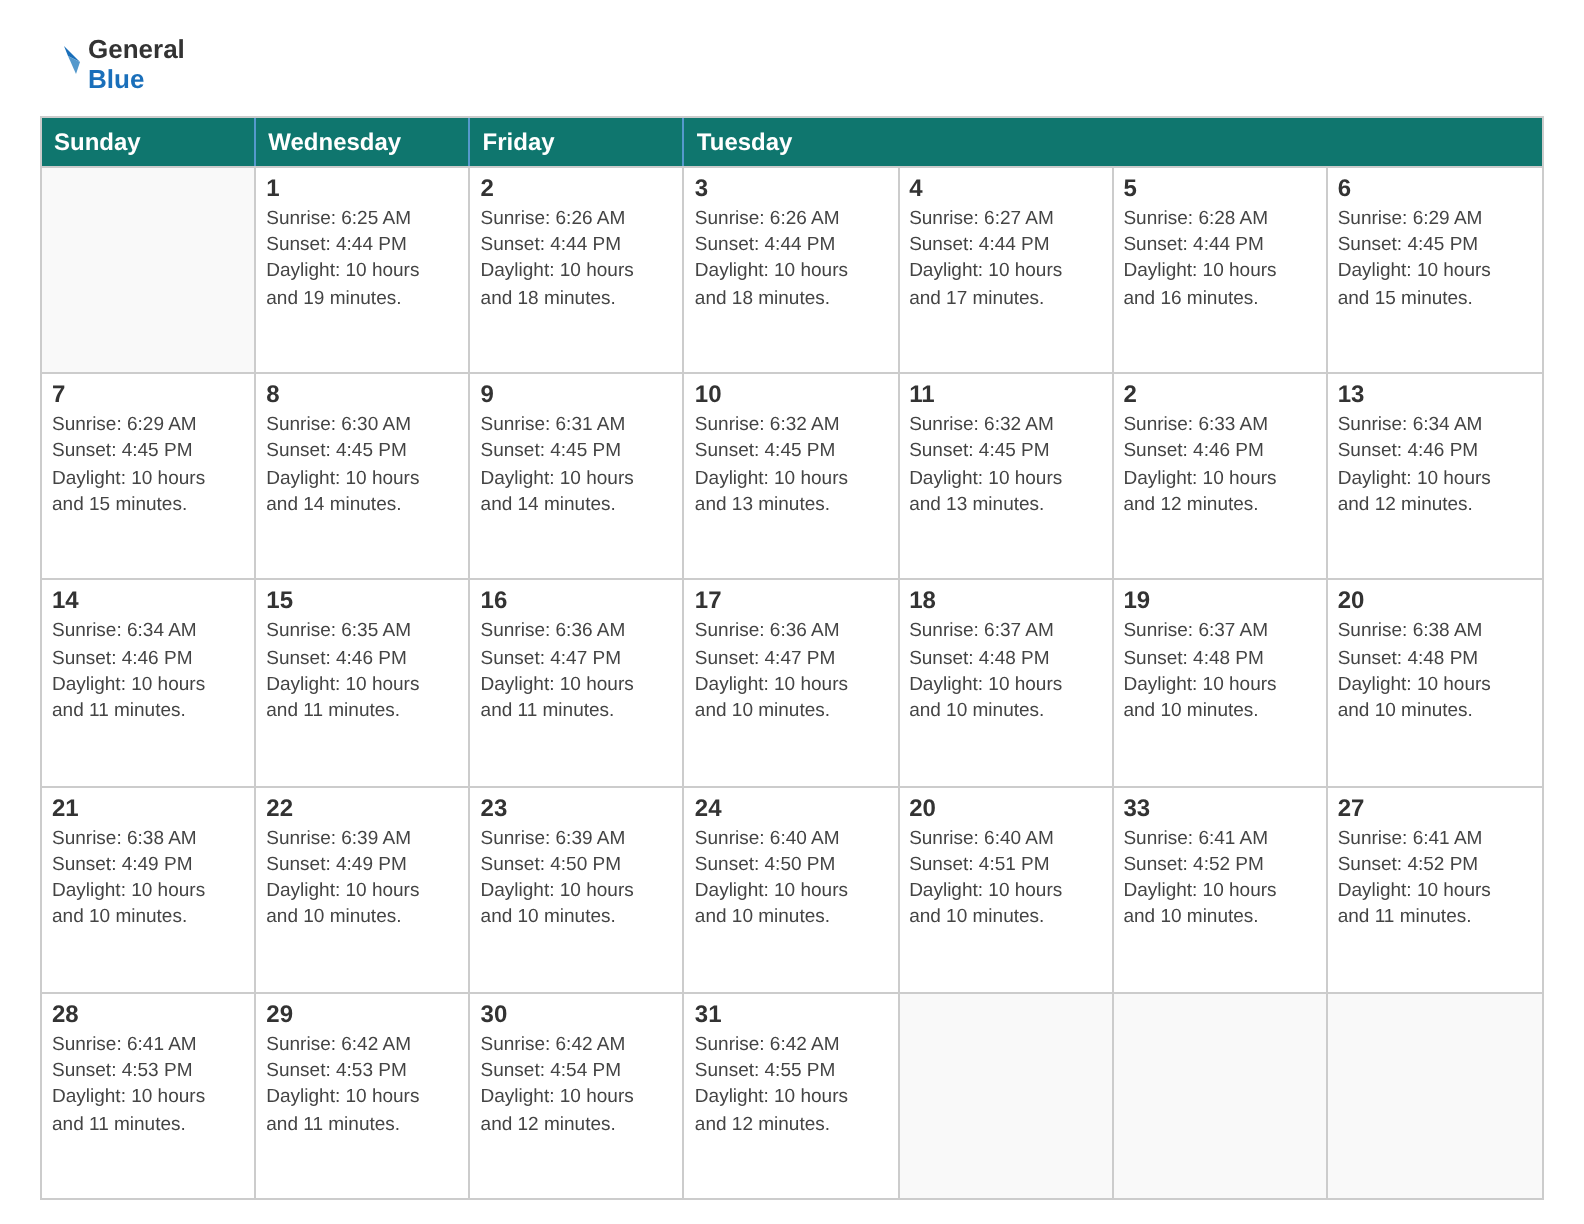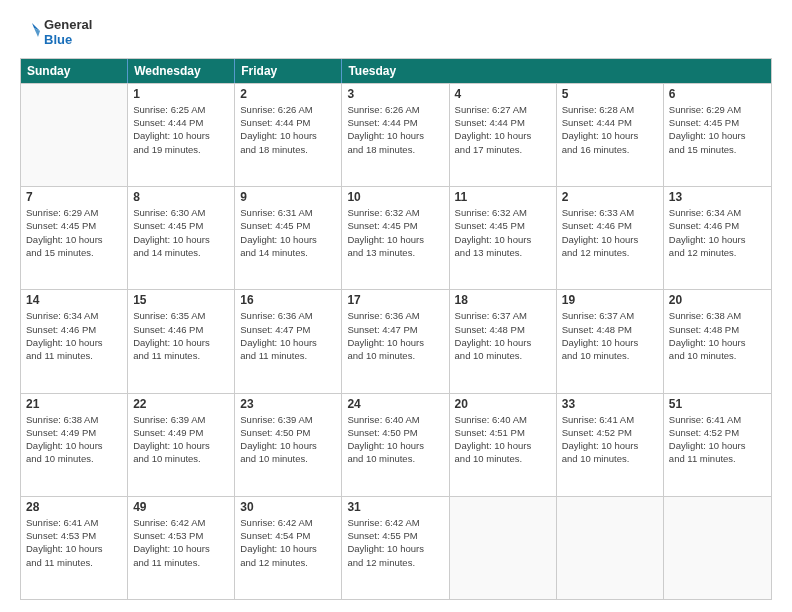--- a/index.html
+++ b/index.html
@@ -231,31 +231,31 @@
           </div>
           <div class="cal-cell">
             <div class="day-num">20</div>
             <div class="day-info">Sunrise: 6:40 AM<br>Sunset: 4:51 PM<br>Daylight: 10 hours<br>and 10 minutes.</div>
           </div>
           <div class="cal-cell">
             <div class="day-num">33</div>
             <div class="day-info">Sunrise: 6:41 AM<br>Sunset: 4:52 PM<br>Daylight: 10 hours<br>and 10 minutes.</div>
           </div>
           <div class="cal-cell">
-            <div class="day-num">51</div>
+            <div class="day-num">27</div>
             <div class="day-info">Sunrise: 6:41 AM<br>Sunset: 4:52 PM<br>Daylight: 10 hours<br>and 11 minutes.</div>
           </div>
         </div>
         <div class="cal-row">
           <div class="cal-cell">
             <div class="day-num">28</div>
             <div class="day-info">Sunrise: 6:41 AM<br>Sunset: 4:53 PM<br>Daylight: 10 hours<br>and 11 minutes.</div>
           </div>
           <div class="cal-cell">
-            <div class="day-num">49</div>
+            <div class="day-num">29</div>
             <div class="day-info">Sunrise: 6:42 AM<br>Sunset: 4:53 PM<br>Daylight: 10 hours<br>and 11 minutes.</div>
           </div>
           <div class="cal-cell">
             <div class="day-num">30</div>
             <div class="day-info">Sunrise: 6:42 AM<br>Sunset: 4:54 PM<br>Daylight: 10 hours<br>and 12 minutes.</div>
           </div>
           <div class="cal-cell">
             <div class="day-num">31</div>
             <div class="day-info">Sunrise: 6:42 AM<br>Sunset: 4:55 PM<br>Daylight: 10 hours<br>and 12 minutes.</div>
           </div>

